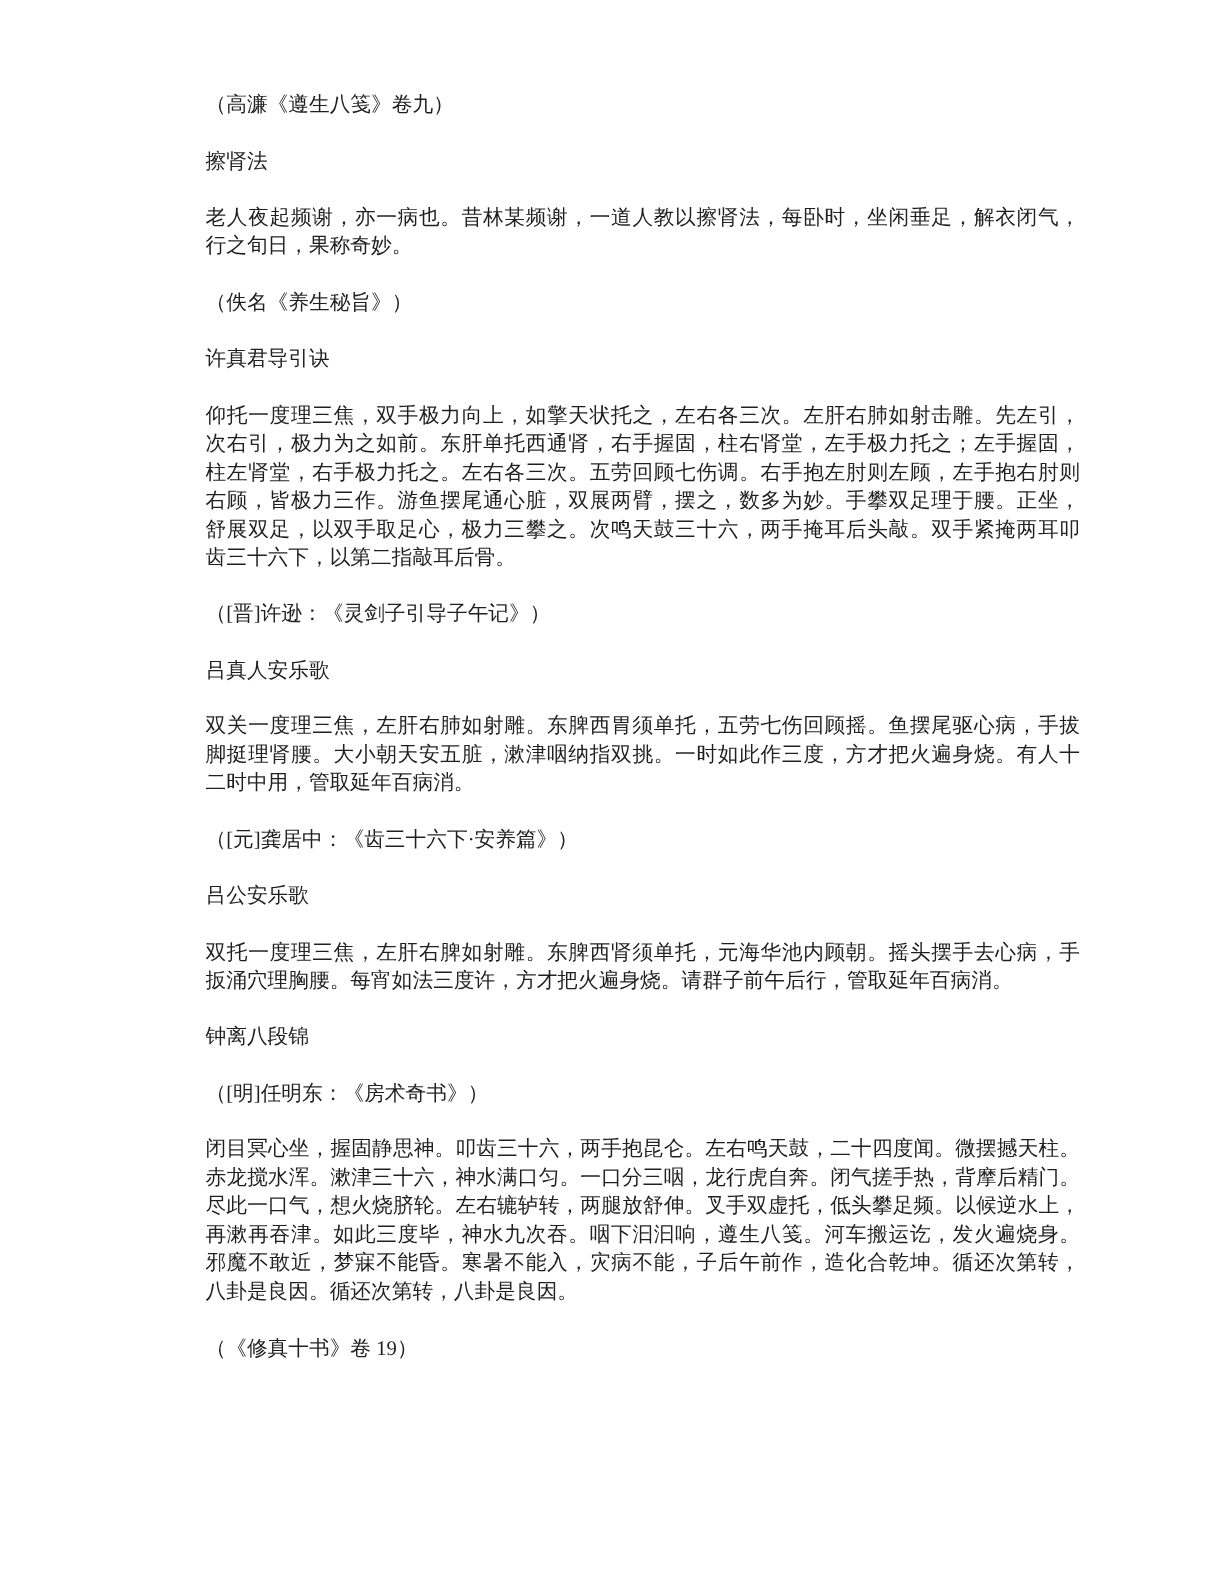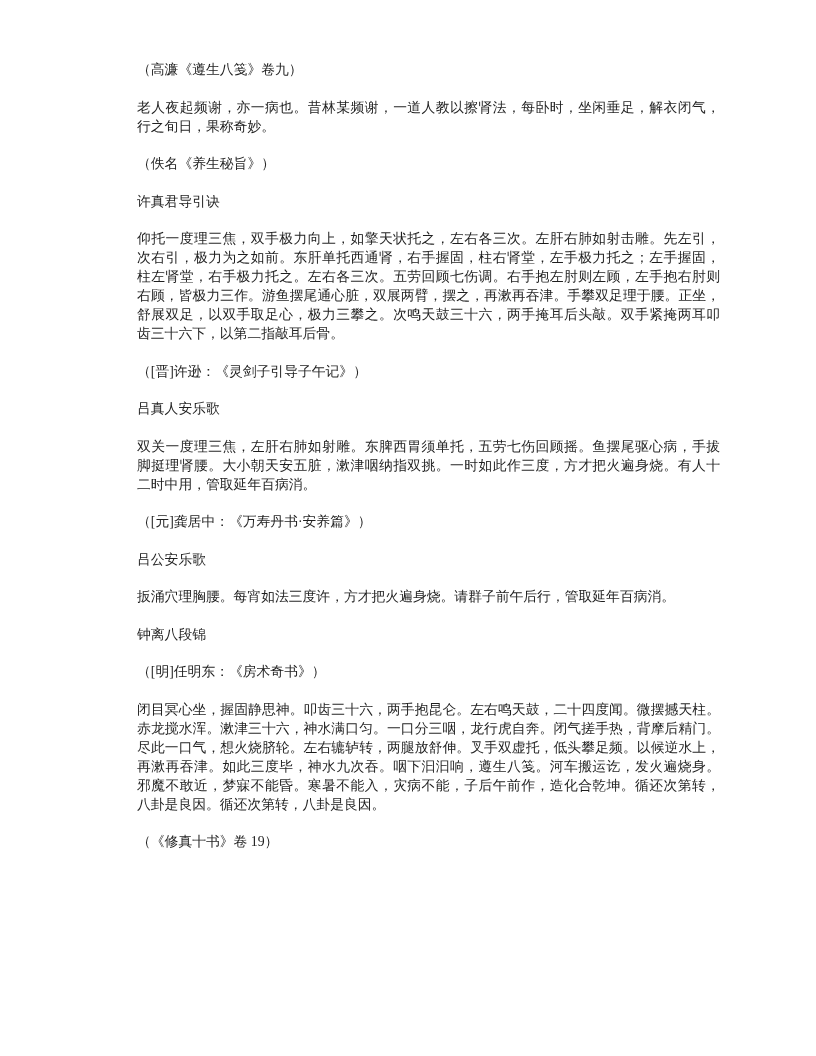--- a/index.html
+++ b/index.html
@@ -49,44 +49,46 @@
     text-align: center;
     text-align-last: left;
   }
 </style>
 </head>
 <body>
 
 <div class="page">
   <div class="content">
       <div class="block citation">（高濂《遵生八笺》卷九）</div>
+      <div class="block heading">擦肾法</div>
       <div class="block paragraph">
         <div class="pline">老人夜起频谢，亦一病也。昔林某频谢，一道人教以擦肾法，每卧时，坐闲垂足，解衣闭气，</div>
         <div class="pline last">行之旬日，果称奇妙。</div>
       </div>
       <div class="block citation">（佚名《养生秘旨》）</div>
       <div class="block heading">许真君导引诀</div>
       <div class="block paragraph">
         <div class="pline">仰托一度理三焦，双手极力向上，如擎天状托之，左右各三次。左肝右肺如射击雕。先左引，</div>
         <div class="pline">次右引，极力为之如前。东肝单托西通肾，右手握固，柱右肾堂，左手极力托之；左手握固，</div>
         <div class="pline">柱左肾堂，右手极力托之。左右各三次。五劳回顾七伤调。右手抱左肘则左顾，左手抱右肘则</div>
-        <div class="pline">右顾，皆极力三作。游鱼摆尾通心脏，双展两臂，摆之，再漱再吞津。手攀双足理于腰。正坐，</div>
+        <div class="pline">右顾，皆极力三作。游鱼摆尾通心脏，双展两臂，摆之，数多为妙。手攀双足理于腰。正坐，</div>
         <div class="pline">舒展双足，以双手取足心，极力三攀之。次鸣天鼓三十六，两手掩耳后头敲。双手紧掩两耳叩</div>
         <div class="pline last">齿三十六下，以第二指敲耳后骨。</div>
       </div>
       <div class="block citation">（[晋]许逊：《灵剑子引导子午记》）</div>
       <div class="block heading">吕真人安乐歌</div>
       <div class="block paragraph">
         <div class="pline">双关一度理三焦，左肝右肺如射雕。东脾西胃须单托，五劳七伤回顾摇。鱼摆尾驱心病，手拔</div>
         <div class="pline">脚挺理肾腰。大小朝天安五脏，漱津咽纳指双挑。一时如此作三度，方才把火遍身烧。有人十</div>
         <div class="pline last">二时中用，管取延年百病消。</div>
       </div>
-      <div class="block citation">（[元]龚居中：《万寿丹书·安养篇》）</div>
+      <div class="block citation">（[元]龚居中：《齿三十六下·安养篇》）</div>
       <div class="block heading">吕公安乐歌</div>
       <div class="block paragraph">
+        <div class="pline">双托一度理三焦，左肝右脾如射雕。东脾西肾须单托，元海华池内顾朝。摇头摆手去心病，手</div>
         <div class="pline last">扳涌穴理胸腰。每宵如法三度许，方才把火遍身烧。请群子前午后行，管取延年百病消。</div>
       </div>
       <div class="block heading">钟离八段锦</div>
       <div class="block citation">（[明]任明东：《房术奇书》）</div>
       <div class="block paragraph">
         <div class="pline">闭目冥心坐，握固静思神。叩齿三十六，两手抱昆仑。左右鸣天鼓，二十四度闻。微摆撼天柱。</div>
         <div class="pline">赤龙搅水浑。漱津三十六，神水满口匀。一口分三咽，龙行虎自奔。闭气搓手热，背摩后精门。</div>
         <div class="pline">尽此一口气，想火烧脐轮。左右辘轳转，两腿放舒伸。叉手双虚托，低头攀足频。以候逆水上，</div>
         <div class="pline">再漱再吞津。如此三度毕，神水九次吞。咽下汩汩响，遵生八笺。河车搬运讫，发火遍烧身。</div>
         <div class="pline">邪魔不敢近，梦寐不能昏。寒暑不能入，灾病不能，子后午前作，造化合乾坤。循还次第转，</div>

